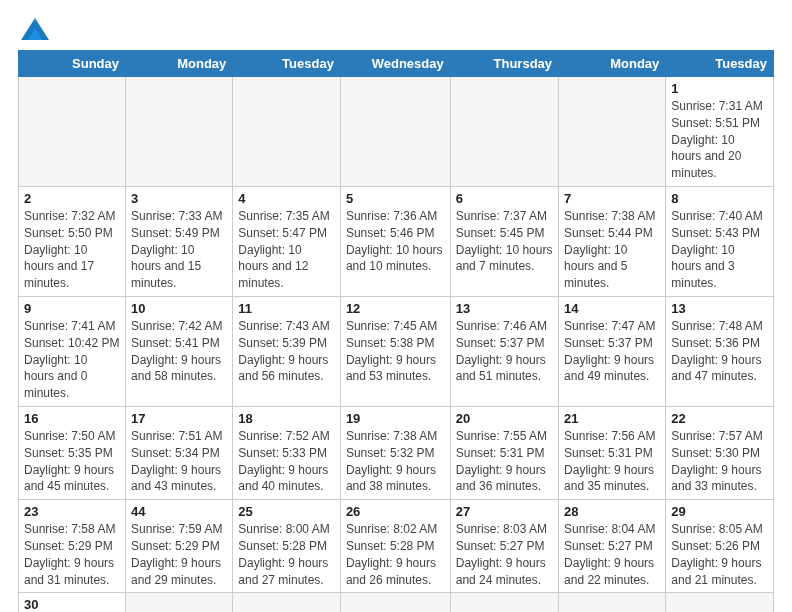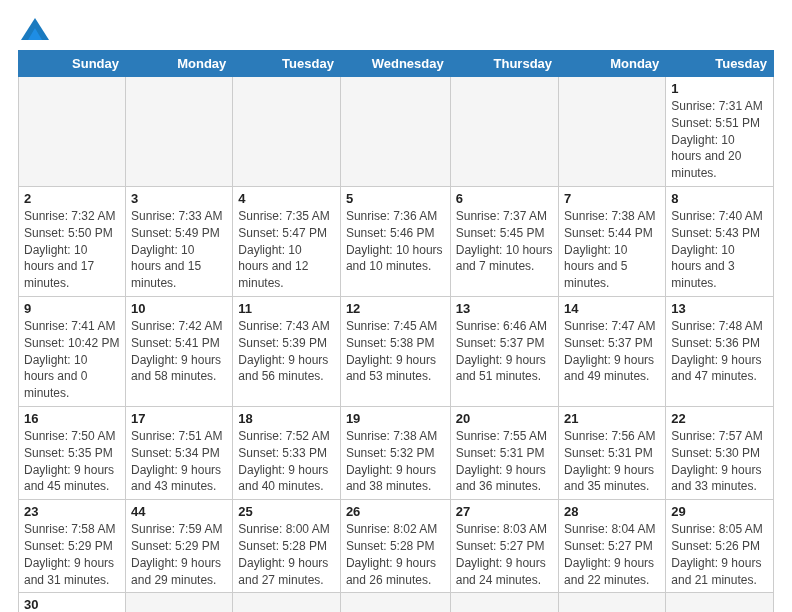--- a/index.html
+++ b/index.html
@@ -209,21 +209,21 @@
 Daylight: 9 hours and 56 minutes.</div>
           </td>
           <td>
             <span class="day-num">12</span>
             <div class="day-info">Sunrise: 7:45 AM
 Sunset: 5:38 PM
 Daylight: 9 hours and 53 minutes.</div>
           </td>
           <td>
             <span class="day-num">13</span>
-            <div class="day-info">Sunrise: 6:46 AM
+            <div class="day-info">Sunrise: 7:46 AM
 Sunset: 5:37 PM
 Daylight: 9 hours and 51 minutes.</div>
           </td>
           <td>
             <span class="day-num">14</span>
             <div class="day-info">Sunrise: 7:47 AM
 Sunset: 5:37 PM
 Daylight: 9 hours and 49 minutes.</div>
           </td>
           <td>

